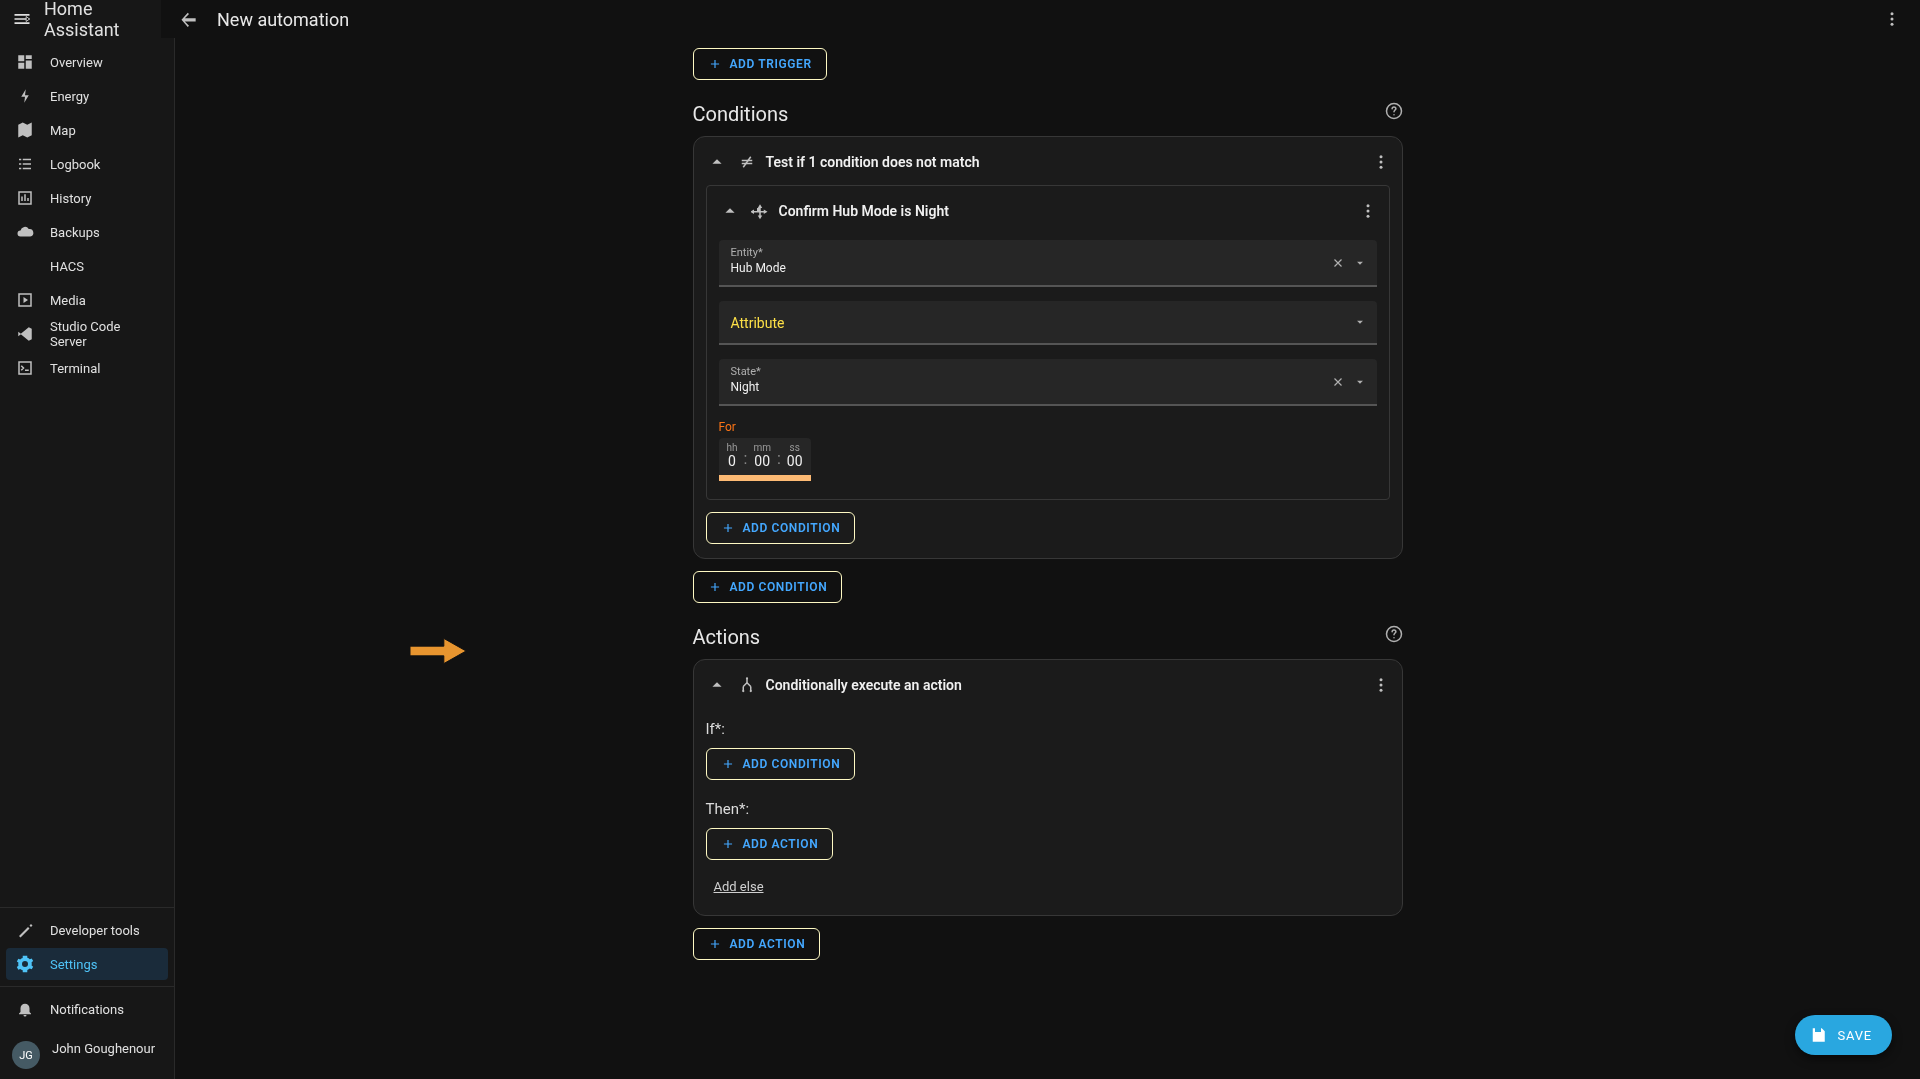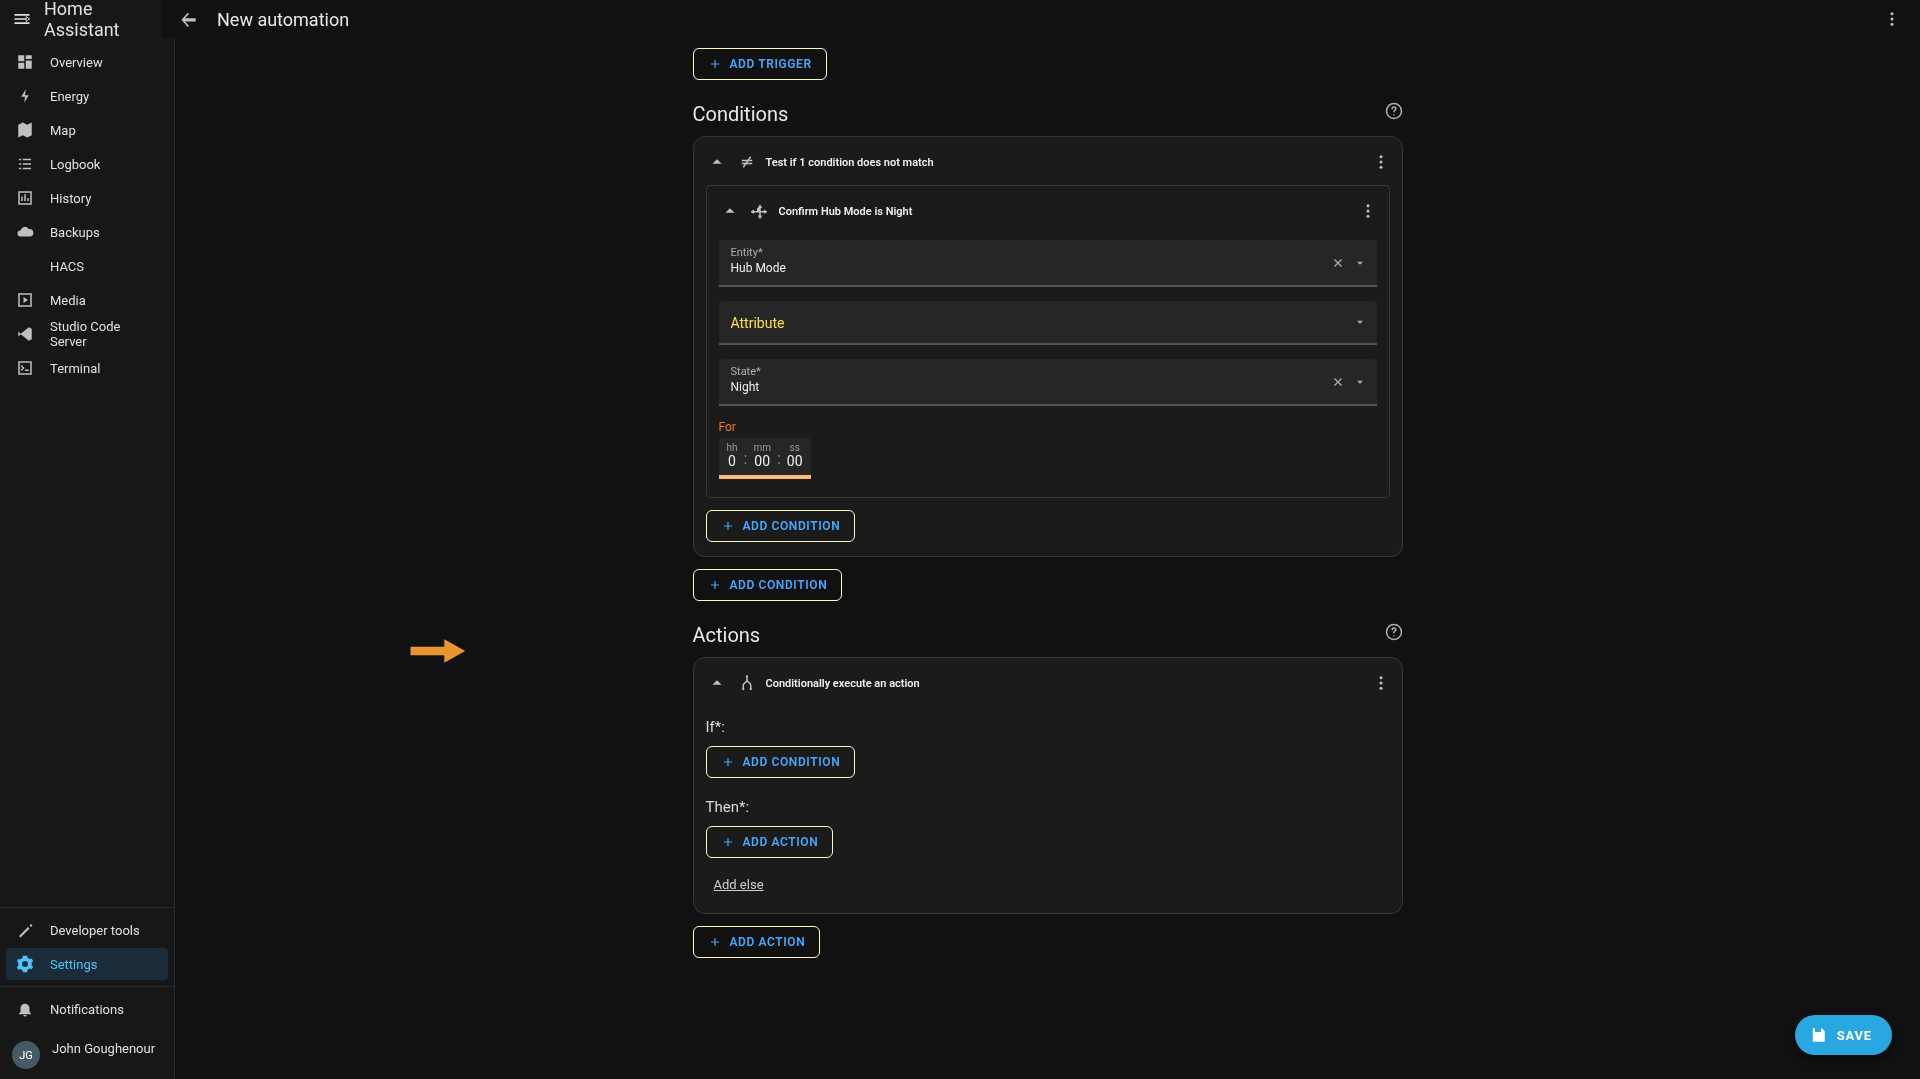--- a/index.html
+++ b/index.html
@@ -151,21 +151,21 @@
       padding:10px 12px 14px;
     }
     .card-head {
       display:flex;
       align-items:center;
       gap:10px;
       padding:4px 0;
     }
     .chevron { width:22px;height:22px;fill:#c0c0c0;cursor:pointer; }
     .card-icon { width:18px;height:18px;fill:#c0c0c0; }
-    .card-title { font-size:11px; font-weight:600; color:#f0f0f0; flex:1; }
+    .card-title { font-size:14px; font-weight:600; color:#f0f0f0; flex:1; }
     .inner-card {
       background:#1b1b1b;
       border:1px solid #373737;
       border-radius:4px;
       padding:10px 12px 18px;
       margin:8px 0 12px;
     }
     .field {
       background:#262626;
       border-bottom:2px solid #555;
@@ -178,21 +178,21 @@
     .field-value { font-size:12px; color:#f0f0f0; margin-top:2px; min-height:16px;}
     .field-empty-label { font-size:14px; color:#fde047; padding:8px 0 4px; }
     .field-actions { position:absolute; right:10px; top:50%; transform:translateY(-50%); display:flex; gap:8px; align-items:center;}
     .field-actions svg { width:14px;height:14px;fill:#b0b0b0;cursor:pointer; }
 
     .for-label { font-size:12px;color:#f97316; margin-top:14px; }
     .hms {
       display:inline-flex;
       align-items:flex-end;
       background:#262626;
-      border-bottom:4px solid #fdba74;
+      border-bottom:6px solid #fdba74;
       border-radius:4px 4px 0 0;
       margin-top:4px;
       padding:4px 8px 6px;
       gap:6px;
     }
     .hms-col { display:flex; flex-direction:column; align-items:center; }
     .hms-label { font-size:10px;color:#999; }
     .hms-val { font-size:14px;color:#f0f0f0; }
     .hms-colon { color:#888; padding-bottom:1px;}
 
@@ -214,21 +214,21 @@
       right:28px;
       bottom:24px;
       height:40px;
       border-radius:20px;
       background:#29a7e0;
       display:flex;
       align-items:center;
       gap:10px;
       padding:0 20px 0 14px;
       color:#fff;
-      font-weight:700;
+      font-weight:400;
       font-size:13px;
       letter-spacing:0.8px;
       cursor:pointer;
       box-shadow:0 4px 10px rgba(0,0,0,0.5);
     }
     .fab svg { width:18px;height:18px;fill:#fff; }
 
     .tools-section { padding:6px 6px; display:flex;flex-direction:column;gap:2px; }
 
     .vsep { margin:12px 0; }

